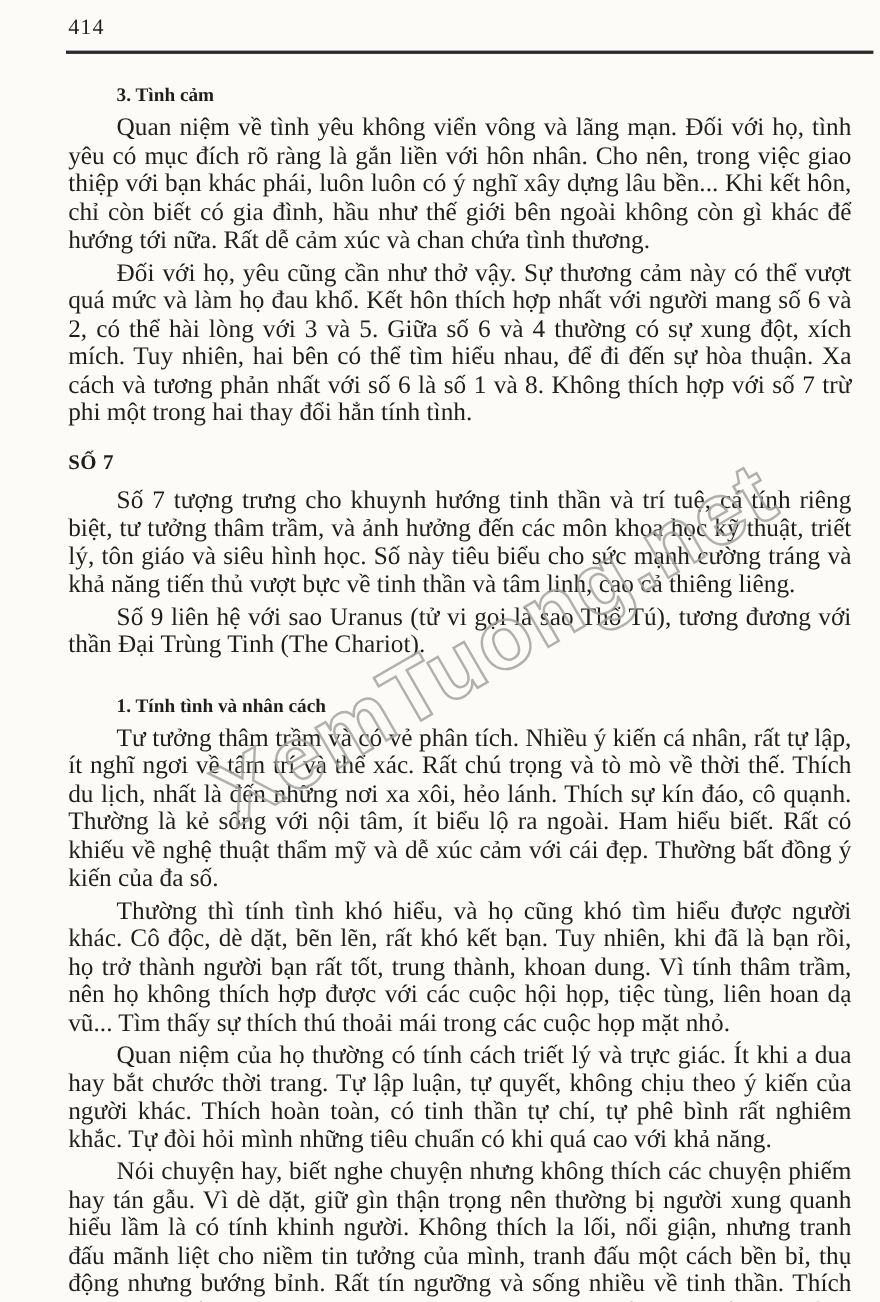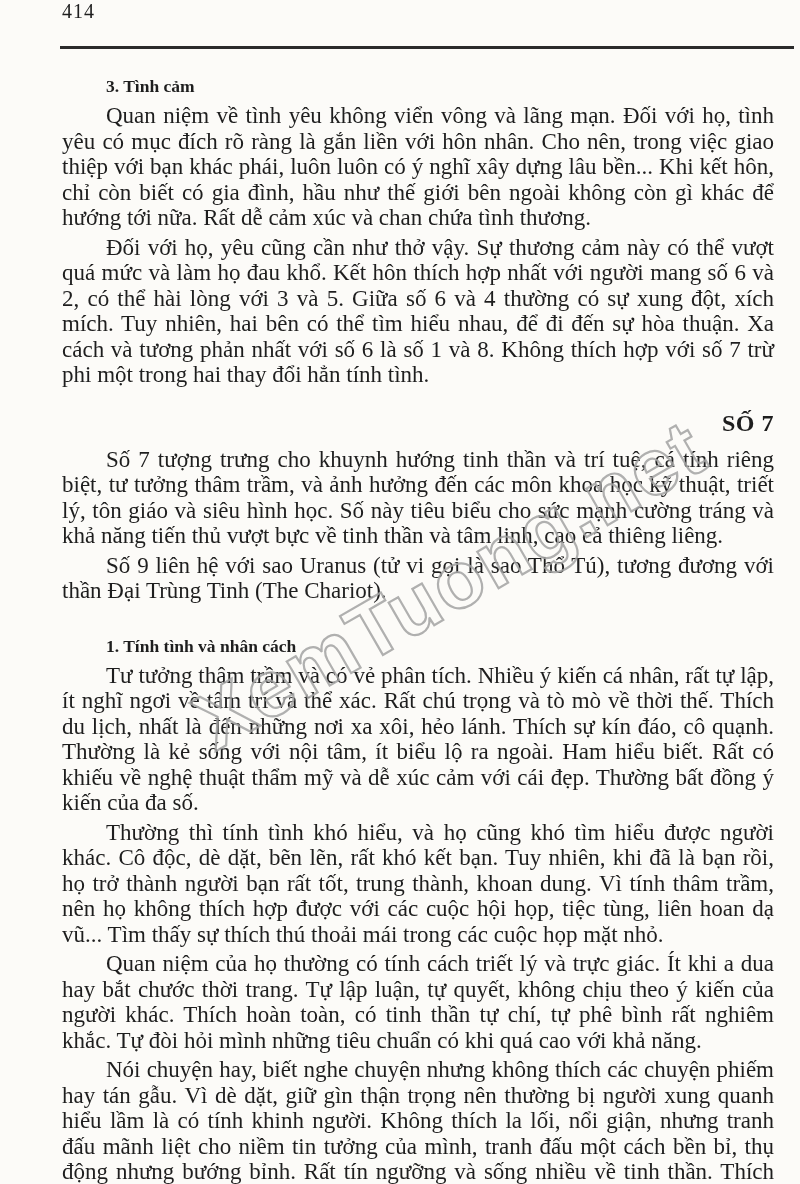--- a/index.html
+++ b/index.html
@@ -11,21 +11,21 @@
     position: relative;
     width: 800px;
     height: 1184px;
     background: #fcfbf8;
     font-family: "Liberation Serif", serif;
     color: #1e1e1e;
     overflow: hidden;
   }
   .header {
     position: absolute;
-    top: 0;
+    top: 14px;
     left: 62px;
     right: 26px;
     display: flex;
     justify-content: space-between;
     align-items: center;
     z-index: 1;
   }
   .page-number {
     font-size: 20px;
     letter-spacing: 1px;
@@ -61,22 +61,22 @@
     font-weight: bold;
     font-size: 17.5px;
     padding-left: 44px;
     margin: 10px 0 6px 0;
   }
   .subheading.second {
     margin-top: 32px;
   }
   .number-heading {
     font-weight: bold;
-    font-size: 24px;
-    text-align: right;
+    font-size: 19px;
+    text-align: left;
     letter-spacing: 0.5px;
     margin: 22px 0 10px 0;
   }
   .watermark {
     position: absolute;
     left: 0;
     top: 0;
     width: 800px;
     height: 1184px;
     z-index: 2;

